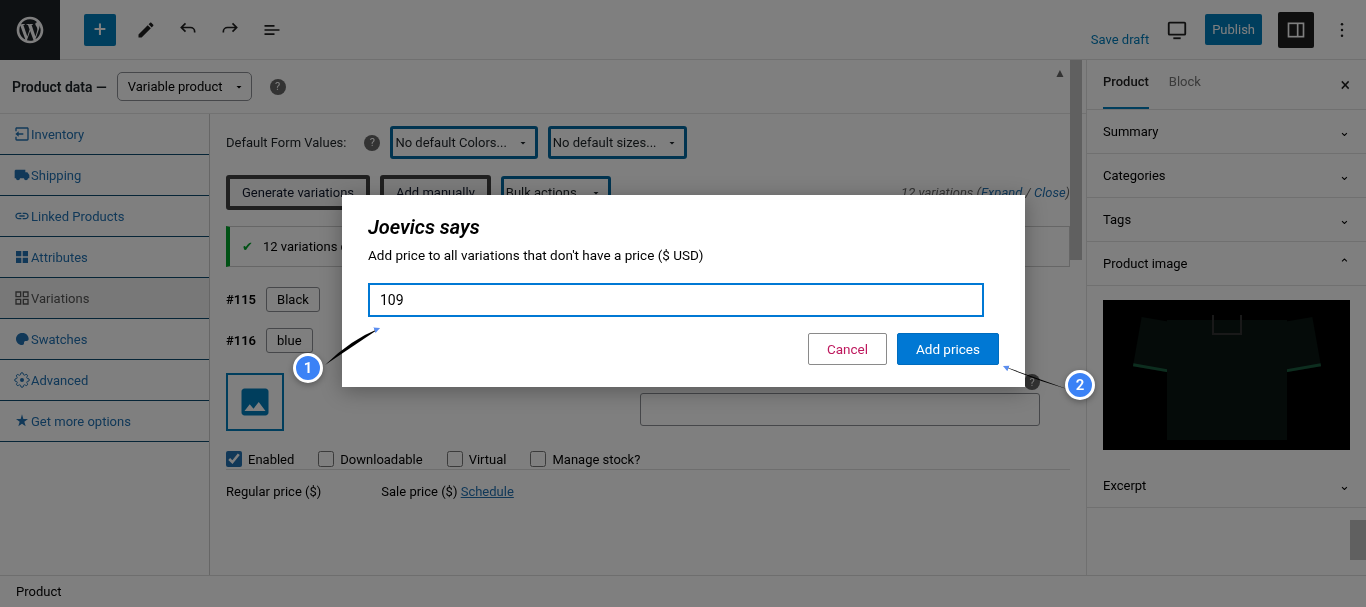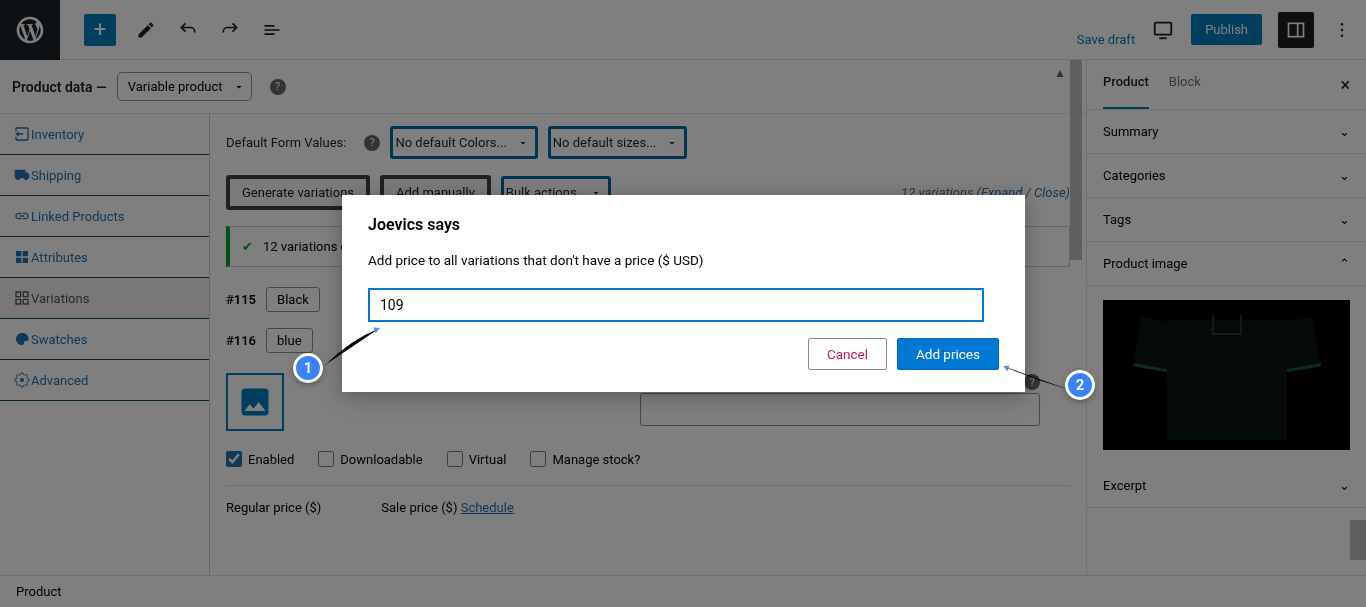--- a/index.html
+++ b/index.html
@@ -8,21 +8,21 @@
 .overlay { position: absolute; inset: 0; background: rgba(0,0,0,0.5); z-index: 50; }
 
 .topbar { height: 60px; background: #fff; display: flex; align-items: center; padding: 0 12px; border-bottom: 1px solid #e0e0e0; }
 .wp-logo { width: 60px; height: 60px; background: #1d2327; display: flex; align-items: center; justify-content: center; color: #fff; position: absolute; left: 0; top: 0; }
 .wp-logo svg { width: 32px; height: 32px; fill: #fff; }
 .topbar-left { margin-left: 72px; display: flex; align-items: center; gap: 18px; }
 .add-btn { width: 32px; height: 32px; background: #007cba; color: #fff; display: flex; align-items: center; justify-content: center; border-radius: 2px; font-size: 22px; }
 .top-icon { width: 24px; height: 24px; display: flex; align-items: center; justify-content: center; color: #1e1e1e; }
 .topbar-right { margin-left: auto; display: flex; align-items: center; gap: 16px; }
 .save-draft { color: #007cba; font-size: 13px; margin-top: 20px; }
-.publish-btn { background: #007cba; color: #fff; padding: 8px 14px; font-size: 13px; border-radius: 2px; }
+.publish-btn { background: #007cba; color: #fff; padding: 8px 7px; font-size: 13px; border-radius: 2px; }
 .dual-icon { width: 36px; height: 36px; background: #1e1e1e; color: #fff; display: flex; align-items: center; justify-content: center; border-radius: 2px; }
 
 .main { display: flex; height: calc(100% - 60px); }
 
 .left-col { width: 210px; border-right: 1px solid #ccc; }
 .pd-header { padding: 12px; display: flex; align-items: center; gap: 10px; border-bottom: 1px solid #e5e5e5; }
 .pd-label { font-weight: 600; font-size: 14px; color: #1d2327; }
 .pd-select { border: 1px solid #8c8f94; padding: 6px 28px 6px 10px; font-size: 13px; border-radius: 5px; position: relative; background: #fff; }
 .help-circ { width: 16px; height: 16px; background: #666; border-radius: 50%; color: #fff; font-size: 11px; display: inline-flex; align-items: center; justify-content: center; margin-left: 8px; }
 .side-tabs { }
@@ -35,21 +35,21 @@
 .form-sel { border: 3px solid #0369a1; padding: 6px 28px 6px 2px; font-size: 13px; border-radius: 3px; background: #fff; }
 .btn-out { border: 4px solid #404040; color: #0f172a; padding: 6px 12px; font-size: 13px; border-radius: 3px; background: #f6f7f7; }
 .counter { margin-left: auto; font-style: italic; color: #666; font-size: 13px; }
 .notice { border: 1px solid #ccc; border-left: 4px solid #00a32a; padding: 12px; margin: 12px 0; font-size: 13px; display: flex; gap: 10px; }
 .check-ic { color: #00a32a; }
 .var-row { display: flex; align-items: center; gap: 10px; padding: 8px 0; font-size: 13px; }
 .var-id { font-weight: 600; }
 .var-sel { border: 1px solid #8c8f94; padding: 4px 10px; font-size: 13px; border-radius: 3px; }
 .img-ph { width: 58px; height: 58px; border: 2px solid #007cba; display: flex; align-items: center; justify-content: center; margin: 12px 0; }
 .img-ph svg { width: 36px; height: 36px; fill: #007cba; }
-.chk-row { display: flex; gap: 24px; align-items: center; font-size: 13px; padding: 8px 0 18px; border-bottom: 1px solid #ddd; }
+.chk-row { display: flex; gap: 24px; align-items: center; font-size: 13px; padding: 8px 0 2px; border-bottom: 1px solid #ddd; }
 .chk { display: flex; align-items: center; gap: 6px; }
 .chk input { width: 16px; height: 16px; accent-color: #2271b1; }
 .price-row { display: flex; gap: 60px; padding: 14px 0; font-size: 13px; }
 .sku-block { position: absolute; left: 430px; top: 260px; width: 400px; }
 .sku-block label { font-size: 13px; display: block; margin-bottom: 4px; }
 .sku-block input { width: 100%; border: 1px solid #8c8f94; padding: 8px; border-radius: 3px; }
 .link { color: #2271b1; text-decoration: underline; }
 
 .right-col { width: 280px; border-left: 1px solid #e0e0e0; background: #fff; font-size: 13px; }
 .r-tabs { display: flex; border-bottom: 1px solid #e0e0e0; padding: 0 16px; }
@@ -61,21 +61,21 @@
 .r-img-box { width: 100%; height: 150px; background: #000; display: flex; align-items: center; justify-content: center; position: relative; }
 .shirt { width: 200px; height: 130px; position: relative; }
 .shirt-body { position: absolute; left: 40px; top: 10px; width: 120px; height: 120px; background: #0a1612; }
 .shirt-arm-l { position: absolute; left: 10px; top: 10px; width: 40px; height: 50px; background: #0a1612; border-bottom: 3px solid #1a5c3e; transform: rotate(10deg); }
 .shirt-arm-r { position: absolute; right: 10px; top: 10px; width: 40px; height: 50px; background: #0a1612; border-bottom: 3px solid #1a5c3e; transform: rotate(-10deg); }
 .shirt-col { position: absolute; left: 85px; top: 5px; width: 30px; height: 20px; border: 2px solid #333; border-top: none; }
 
 .footer { position: absolute; bottom: 0; left: 0; right: 0; height: 32px; border-top: 1px solid #ddd; padding: 8px 16px; font-size: 13px; background: #fff; }
 
 .modal { position: absolute; left: 342px; top: 195px; width: 683px; background: #fff; z-index: 100; padding: 20px 26px 22px; box-shadow: 0 4px 20px rgba(0,0,0,0.3); }
-.modal-title { font-size: 16px; font-weight: 600; margin-bottom: 18px; }
+.modal-title { font-size: 20px; font-weight: 600; margin-bottom: 8px; font-style: italic; }
 .modal-msg { font-size: 13.5px; margin-bottom: 20px; }
 .modal-input { width: 616px; border: 2px solid #0078d4; padding: 7px 10px; font-size: 14px; outline: none; }
 .modal-btns { display: flex; justify-content: flex-end; gap: 10px; margin-top: 16px; }
 .m-btn { padding: 7px 18px; font-size: 13.5px; border-radius: 2px; cursor: pointer; }
 .m-cancel { border: 1px solid #8a8a8a; background: #fff; color: #be185d; }
 .m-ok { border: 1px solid #006cbe; background: #0078d4; color: #fff; }
 
 .badge { position: absolute; width: 30px; height: 30px; background: #3b82f6; border-radius: 50%; color: #fff; font-weight: 600; display: flex; align-items: center; justify-content: center; font-size: 15px; z-index: 200; border: 3px solid #fff; box-shadow: 0 2px 6px rgba(0,0,0,0.3); }
 .badge1 { left: 293px; top: 353px; }
 .badge2 { left: 1065px; top: 370px; }
@@ -208,20 +208,28 @@
               <span>Swatches</span>
             </div>
             <div class="side-tab">
               <span class="ico">
                 <svg width="16" height="16" viewBox="0 0 24 24" fill="currentColor">
                   <circle cx="12" cy="12" r="3"></circle>
                   <path d="M19.4 15a1.65 1.65 0 00.33 1.82l.06.06a2 2 0 11-2.83 2.83l-.06-.06a1.65 1.65 0 00-1.82-.33 1.65 1.65 0 00-1 1.51V21a2 2 0 01-4 0v-.09a1.65 1.65 0 00-1-1.51 1.65 1.65 0 00-1.82.33l-.06.06a2 2 0 11-2.83-2.83l.06-.06a1.65 1.65 0 00.33-1.82 1.65 1.65 0 00-1.51-1H3a2 2 0 010-4h.09a1.65 1.65 0 001.51-1 1.65 1.65 0 00-.33-1.82l-.06-.06a2 2 0 112.83-2.83l.06.06a1.65 1.65 0 001.82.33h0a1.65 1.65 0 001-1.51V3a2 2 0 014 0v.09a1.65 1.65 0 001 1.51h0a1.65 1.65 0 001.82-.33l.06-.06a2 2 0 112.83 2.83l-.06.06a1.65 1.65 0 00-.33 1.82v0a1.65 1.65 0 001.51 1H21a2 2 0 010 4h-.09a1.65 1.65 0 00-1.51 1z" fill="none" stroke="currentColor" stroke-width="1.5"></path>
                 </svg>
               </span>
               <span>Advanced</span>
+            </div>
+            <div class="side-tab">
+              <span class="ico">
+                <svg width="16" height="16" viewBox="0 0 24 24" fill="currentColor">
+                  <path d="M12 2l2 7h7l-5.5 4 2 7L12 16l-5.5 4 2-7L3 9h7z"></path>
+                </svg>
+              </span>
+              <span>Get more options</span>
             </div>
           </div>
       </div>
       <div class="center-col">
         <div class="row1">
           <span>Default Form Values:</span>
           <span class="help-circ">?</span>
           <span class="form-sel" style="position:relative"><span>No default Colors...</span><svg class="caret" width="12" height="12" viewBox="0 0 24 24" fill="currentColor">
                 <path d="M7 10l5 5 5-5z"></path>
               </svg></span>

